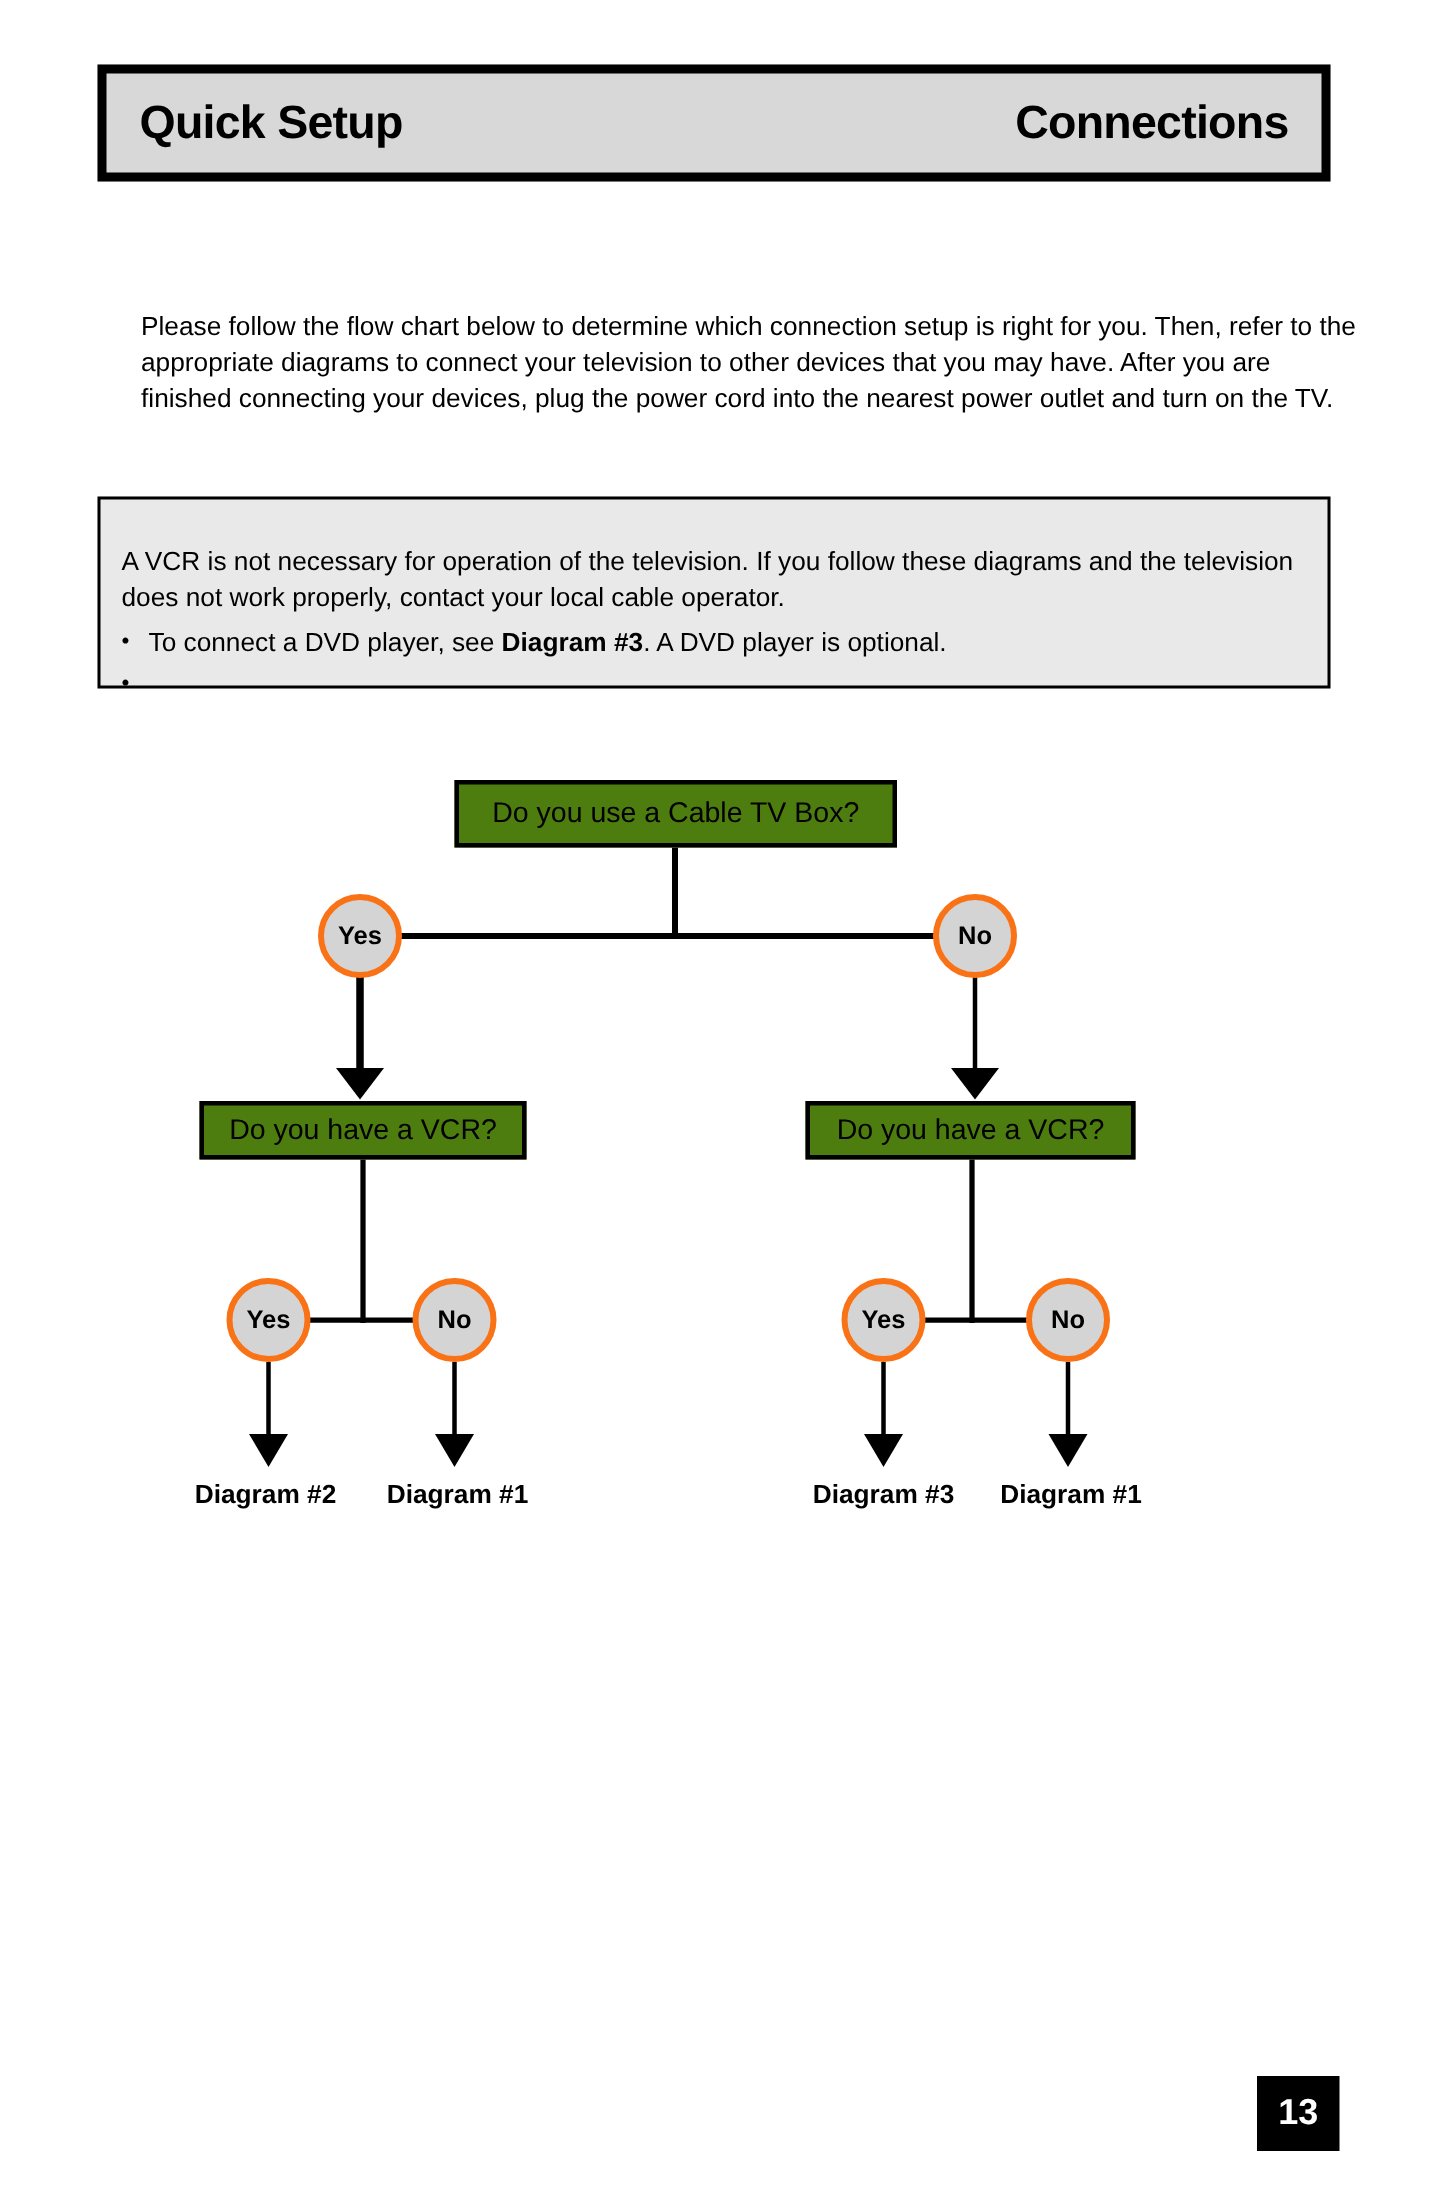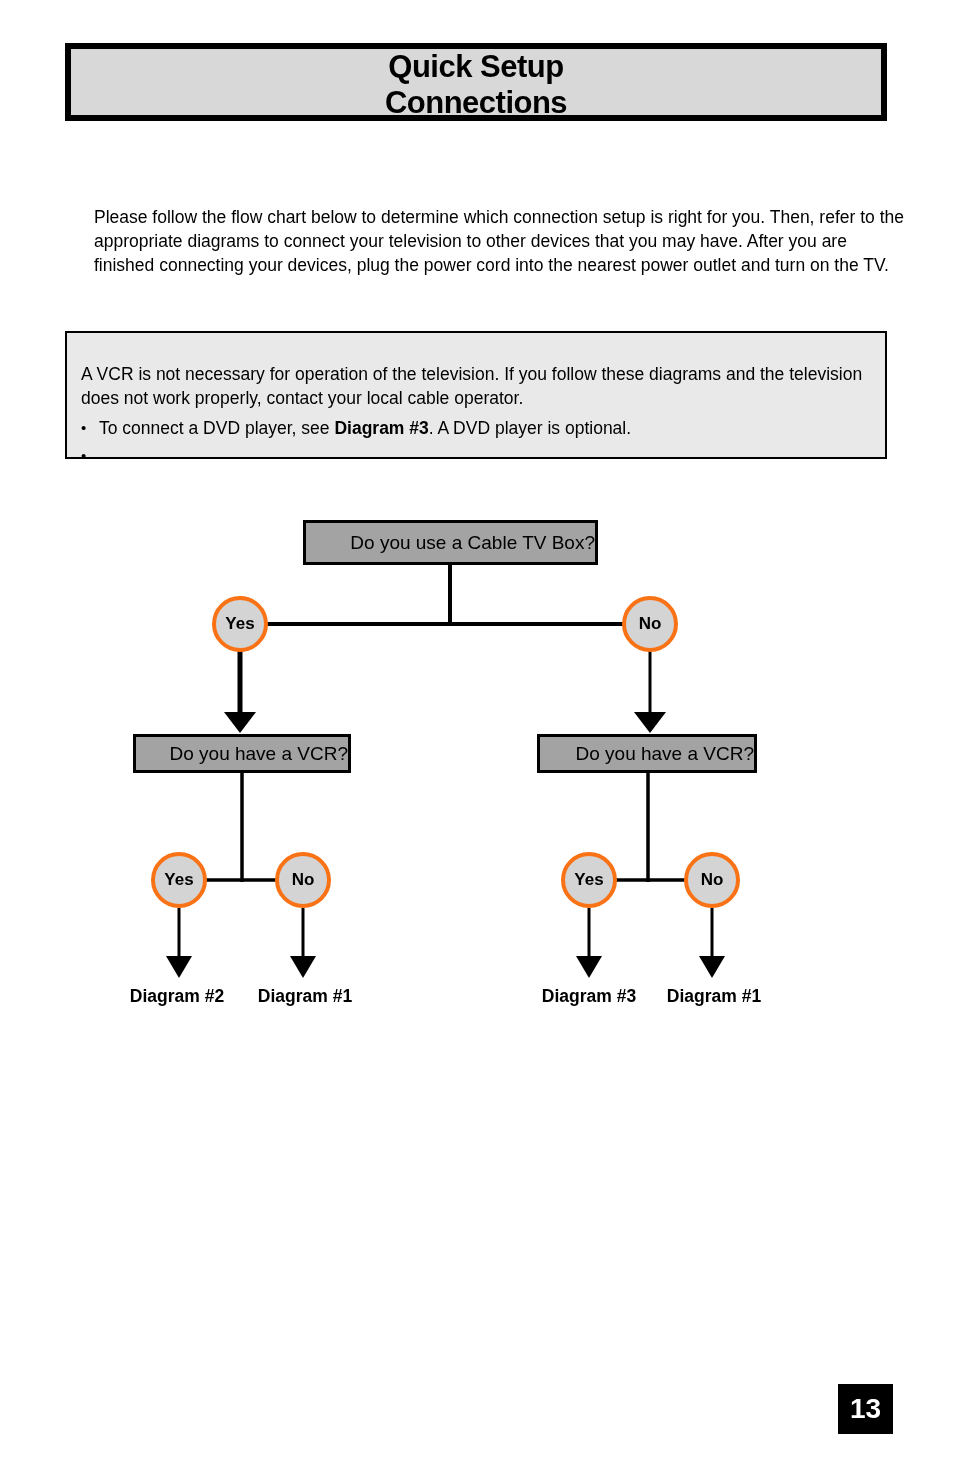--- a/index.html
+++ b/index.html
@@ -6,51 +6,51 @@
     --page-bg:#ffffff; --ink:#000000; --panel-gray:#d8d8d8;
     --note-gray:#e9e9e9; --node-gray:#d4d4d4;
   }
   *{margin:0;padding:0;box-sizing:border-box;}
   html,body{background:#fff;}
   body{font-family:"Liberation Sans","DejaVu Sans",sans-serif;color:var(--ink);}
   .page{position:relative;width:954px;height:1474px;background:var(--page-bg);overflow:hidden;}
 
   .header-band{position:absolute;left:65px;top:43px;width:822px;height:78px;
     background:var(--panel-gray);border:6px solid #000;display:flex;align-items:center;
-    justify-content:space-between;padding:0 22px;flex-direction:column;}
+    justify-content:space-between;padding:0 22px;}
   .header-band .h-text{font-size:31px;font-weight:bold;letter-spacing:-0.5px;}
 
   .step-banner{position:absolute;left:65px;top:155px;width:452px;height:37px;background:#000;
     color:#fff;display:flex;align-items:center;padding:0 13px;font-size:20.5px;font-weight:bold;}
 
   .intro{position:absolute;left:67px;top:205px;width:818px;font-size:17.5px;line-height:24px;margin-left:27px;}
 
   .note-box{position:absolute;left:65px;top:331px;width:822px;height:128px;
     background:var(--note-gray);border:2px solid #000;padding:29px 14px;}
   .note-box .note-par{font-size:17.5px;line-height:24px;margin-bottom:6px;}
   .bullet-row{display:flex;font-size:17.5px;line-height:24px;margin-top:4px;}
   .bullet-row .marker{width:18px;flex:0 0 18px;text-align:left;font-size:15px;}
   .bold-inline{font-weight:bold;}
 
   .flowchart{position:absolute;left:0;top:500px;width:954px;height:520px;}
   .flowchart svg{position:absolute;left:0;top:0;}
-  .qbox{position:absolute;background:#a3a3a3;border:3px solid #000;display:flex;
-    align-items:center;justify-content:flex-end;font-size:19px;}
+  .qbox{position:absolute;background:#4d7c0f;border:3px solid #000;display:flex;
+    align-items:center;justify-content:center;font-size:19px;}
   .qbox.root{left:303px;top:20px;width:295px;height:45px;}
   .qbox.vcr-left{left:133px;top:234px;width:218px;height:39px;}
   .qbox.vcr-right{left:537px;top:234px;width:220px;height:39px;}
   .circle{position:absolute;width:56px;height:56px;border-radius:50%;border:4px solid #f97316;
     background:var(--node-gray);display:flex;align-items:center;justify-content:center;
     font-size:17px;font-weight:bold;}
   .result-label{position:absolute;transform:translateX(-50%);font-size:17.5px;font-weight:bold;
     white-space:nowrap;}
 
   .page-number{position:absolute;left:838px;top:1384px;width:55px;height:50px;background:#000;
     color:#fff;display:flex;align-items:center;justify-content:center;
-    font-size:28px;font-weight:bold;}
+    font-size:24px;font-weight:bold;}
 </style>
 </head>
 <body>
 
 <div class="page">
 
   <div class="header-band">
     <span class="h-text">Quick Setup</span>
     <span class="h-text">Connections</span>
   </div>

